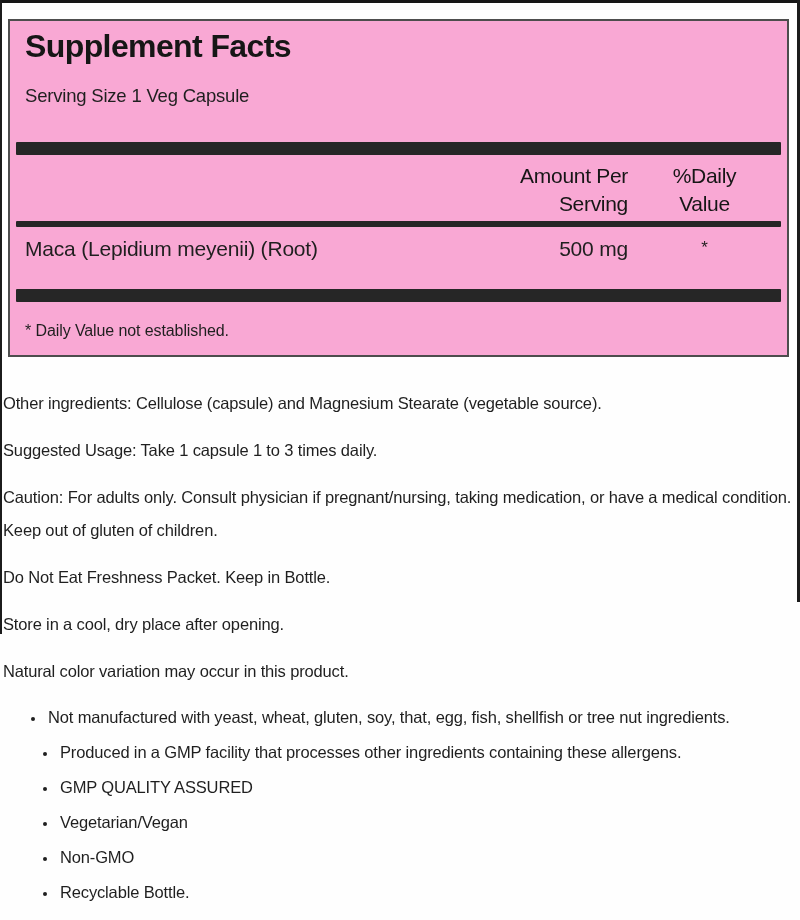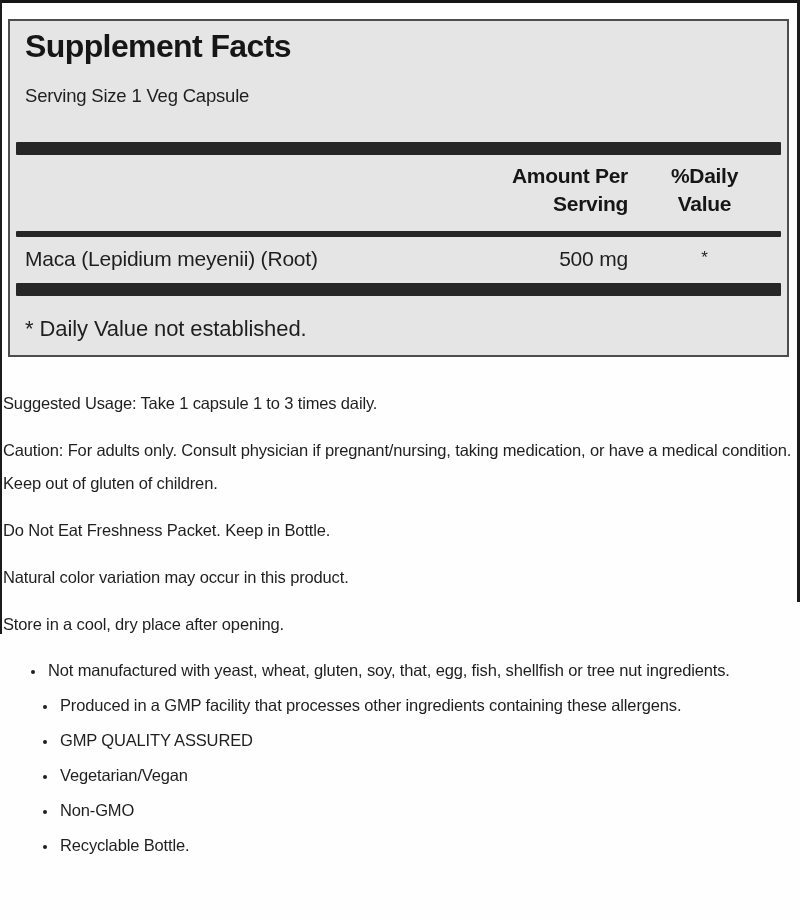--- a/index.html
+++ b/index.html
@@ -17,52 +17,52 @@
   
   .frame-top   { position:absolute; left:0; top:0; width:800px; height:3px; background:#151515; }
   .frame-left  { position:absolute; left:0; top:0; width:2px; height:634px; background:#1b1b1b; }
   .frame-right { position:absolute; left:797px; top:0; width:3px; height:602px; background:#1b1b1b; }
 
   
   .facts-box {
     position:absolute; left:8px; top:19px;
     width:781px; height:338px;
     border:2px solid #4d4d4d;
-    background:#e5e5e5;
+    background:#f9a8d4;
     padding:0 6px;
   }
   .fx-title {
     margin:7px 0 0 9px;
     font-size:32px; font-weight:bold; letter-spacing:-0.6px;
     color:#161616;
   }
   .fx-serving { margin:20px 0 0 9px; font-size:18.5px; letter-spacing:-0.2px; }
   .bar { background:#262626; border-radius:1px; }
   .bar-thick { height:13px; }
   .bar-thin  { height:6px; }
   .bar1 { margin-top:35px; }
   .fx-header {
     display:flex; justify-content:flex-end;
-    padding:7px 0 13px;
-    font-weight:bold; font-size:21px; line-height:28px; letter-spacing:-0.3px;
+    padding:7px 0 3px;
+    font-weight:normal; font-size:21px; line-height:28px; letter-spacing:-0.3px;
     color:#161616;
   }
   .col-amount { width:150px; }
   .col-amount .wrapbox { width:130px; margin-left:auto; text-align:right; }
   .col-dv { width:153px; }
   .col-dv .wrapbox { width:74px; margin:0 auto; text-align:center; }
   .fx-row {
     display:flex; align-items:flex-start;
-    padding:10px 0 12px;
+    padding:10px 0 28px;
     font-size:21px; letter-spacing:-0.2px;
   }
   .row-name   { flex:1; padding-left:9px; }
   .row-amount { width:150px; text-align:right; }
   .row-dv     { width:153px; text-align:center; font-size:17px; padding-top:1px; }
-  .fx-footnote { margin:20px 0 0 9px; font-size:22px; letter-spacing:-0.1px; }
+  .fx-footnote { margin:20px 0 0 9px; font-size:16px; letter-spacing:-0.1px; }
 
   
   .body-text {
     position:absolute; left:0; top:357px; width:797px;
     padding:16px 4px 0 3px;
   }
   .body-par {
     margin:14px 0 0;
     font-size:16.5px; line-height:33px; letter-spacing:-0.15px;
   }
@@ -111,30 +111,31 @@
       <div class="row-dv">*</div>
     </div>
 
     <div class="bar bar-thick"></div>
 
     <div class="fx-footnote">* Daily Value not established.</div>
   </div>
 
   <div class="body-text">
 
+    <p class="body-par"><span class="seg">Other ingredients: Cellulose (capsule) and Magnesium Stearate (vegetable source).</span></p>
 
     <p class="body-par"><span class="seg bold">Suggested Usage: </span><span class="seg">Take 1 capsule 1 to 3 times daily.</span></p>
 
     <p class="body-par"><span class="seg bold">Caution: For adults only. Consult physician if pregnant/nursing, taking medication, or have a medical condition. Keep out of gluten of children.</span></p>
 
     <p class="body-par"><span class="seg bold">Do Not Eat Freshness Packet. Keep in Bottle.</span></p>
 
+    <p class="body-par"><span class="seg">Store in a cool, dry place after opening.</span></p>
+
     <p class="body-par"><span class="seg bold">Natural color variation may occur in this product.</span></p>
-
-    <p class="body-par"><span class="seg">Store in a cool, dry place after opening.</span></p>
 
     <ul class="notes">
       <li><span class="seg">Not manufactured with yeast, wheat, gluten, soy, that, egg, fish, shellfish or tree nut ingredients.</span></li>
       <li><span class="seg">Produced in a GMP facility that processes other ingredients containing these allergens.</span></li>
       <li><span class="seg bold">GMP</span><span class="seg"> QUALITY ASSURED</span></li>
       <li><span class="seg bold">Vegetarian/Vegan</span></li>
       <li><span class="seg bold">Non-GMO</span></li>
       <li><span class="seg">Recyclable Bottle.</span></li>
     </ul>
 

